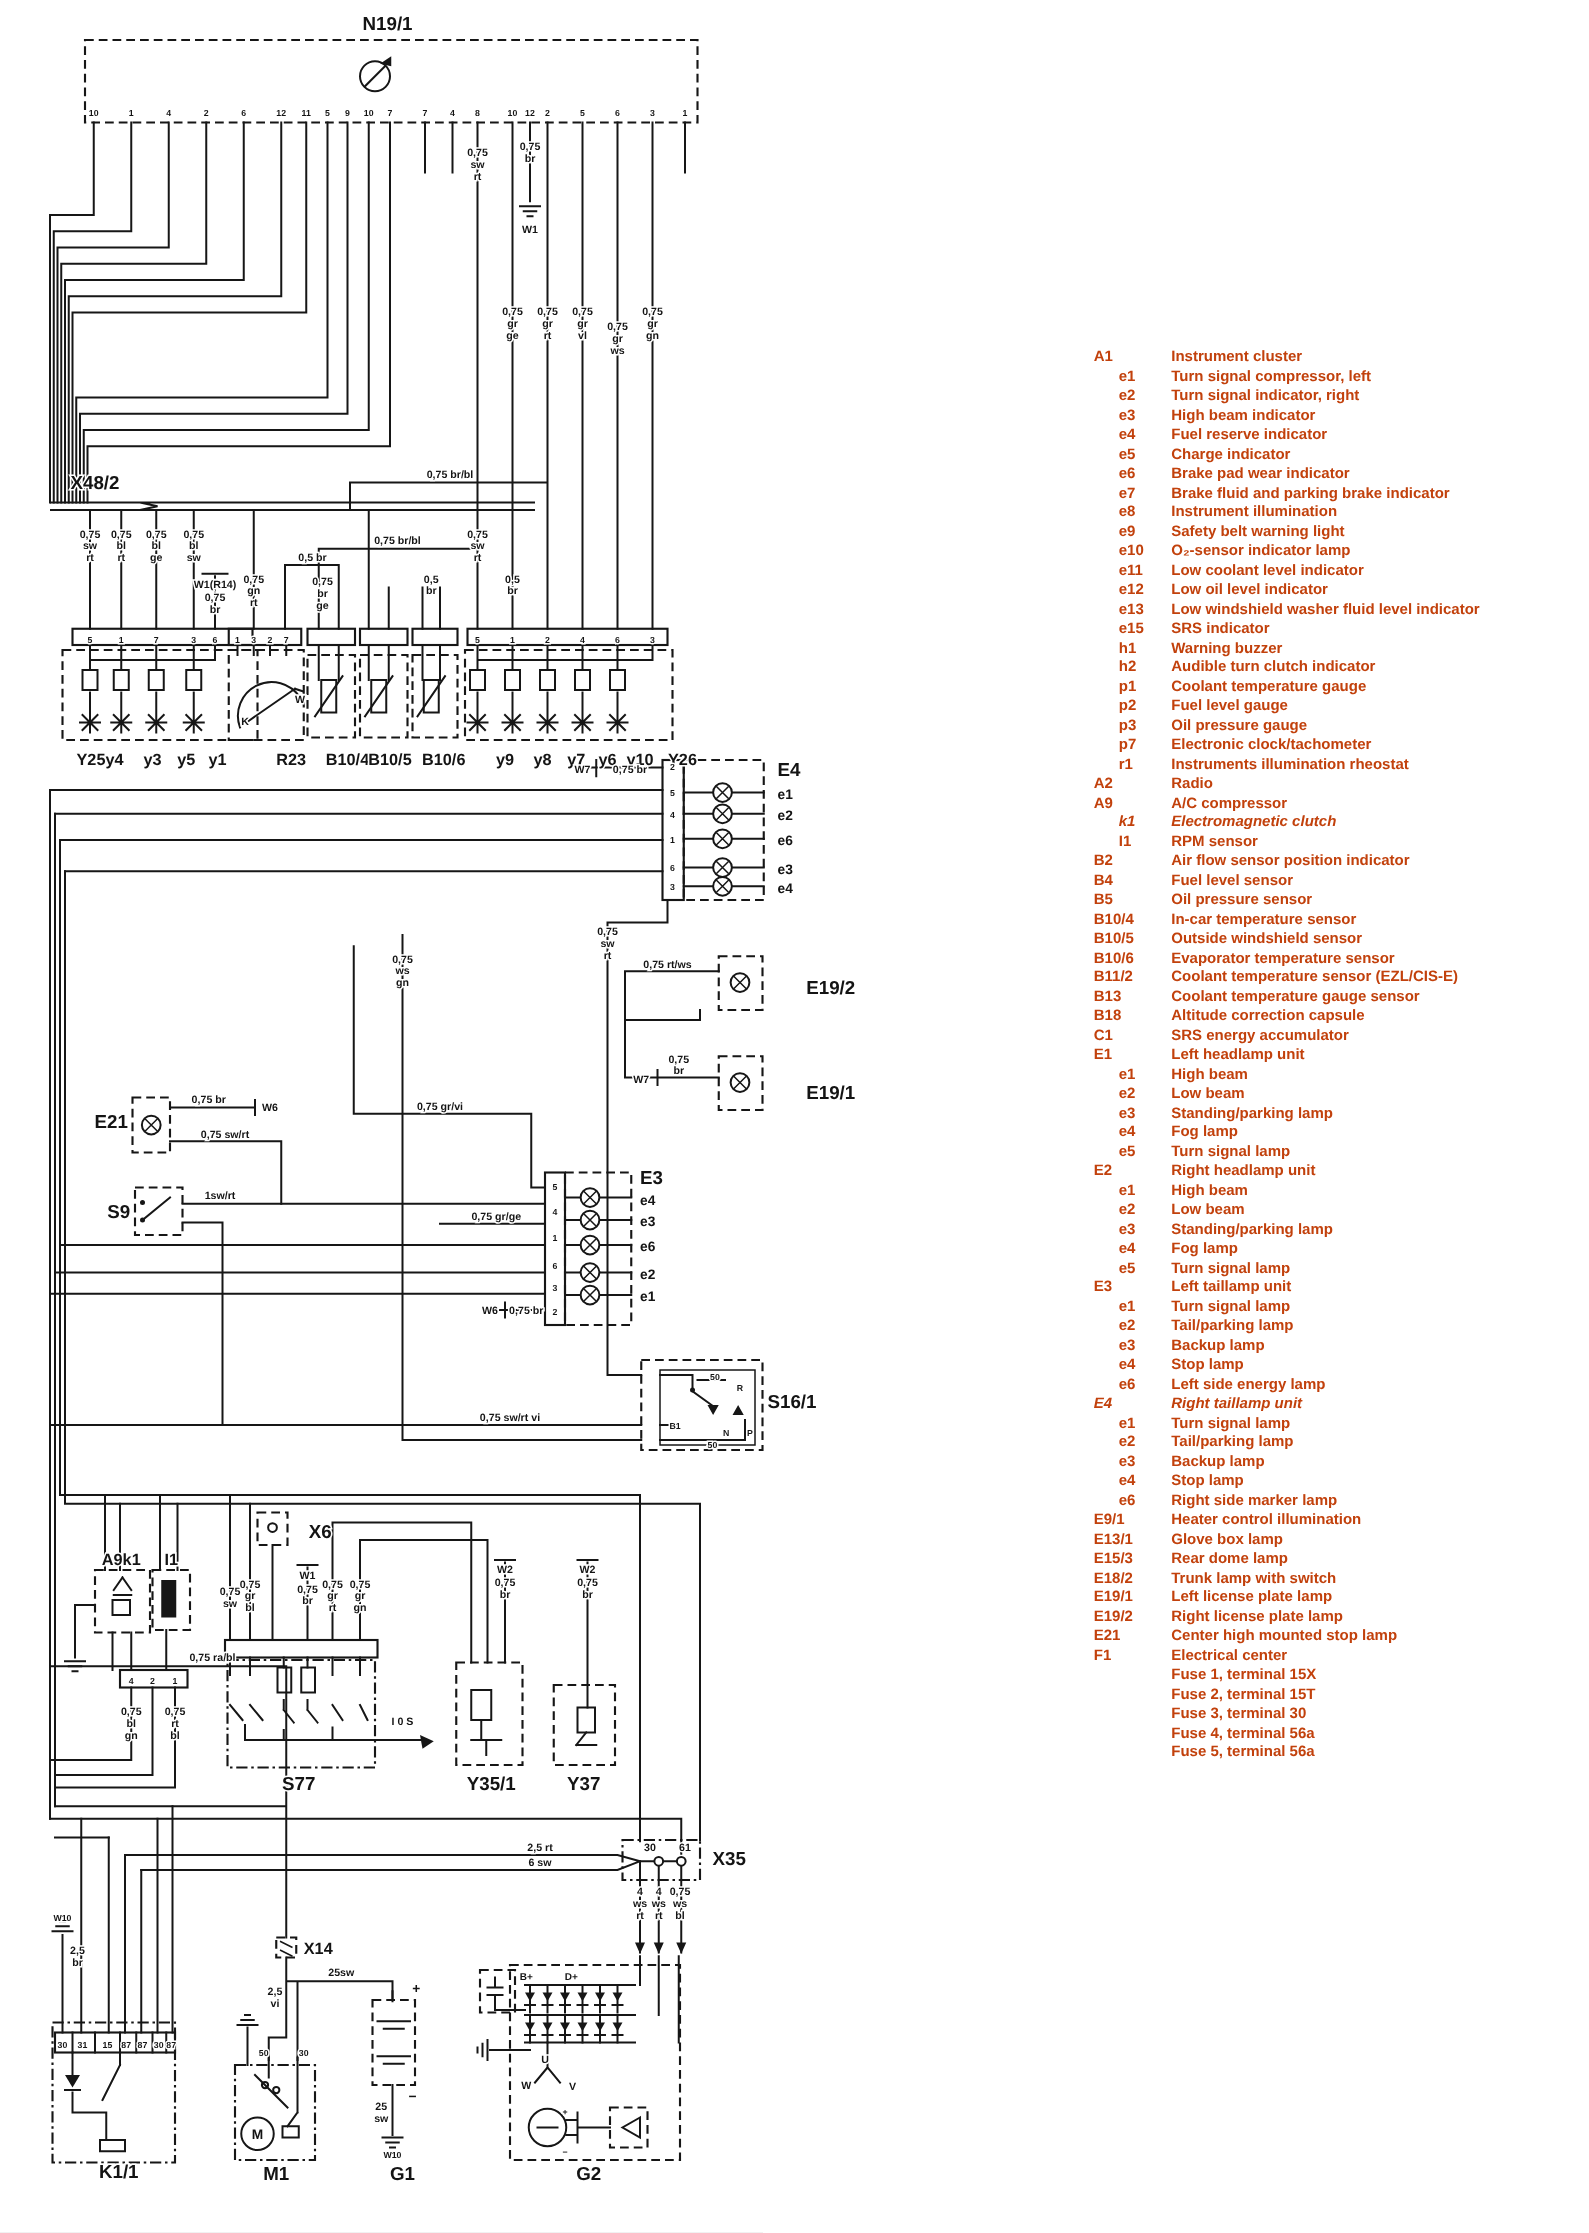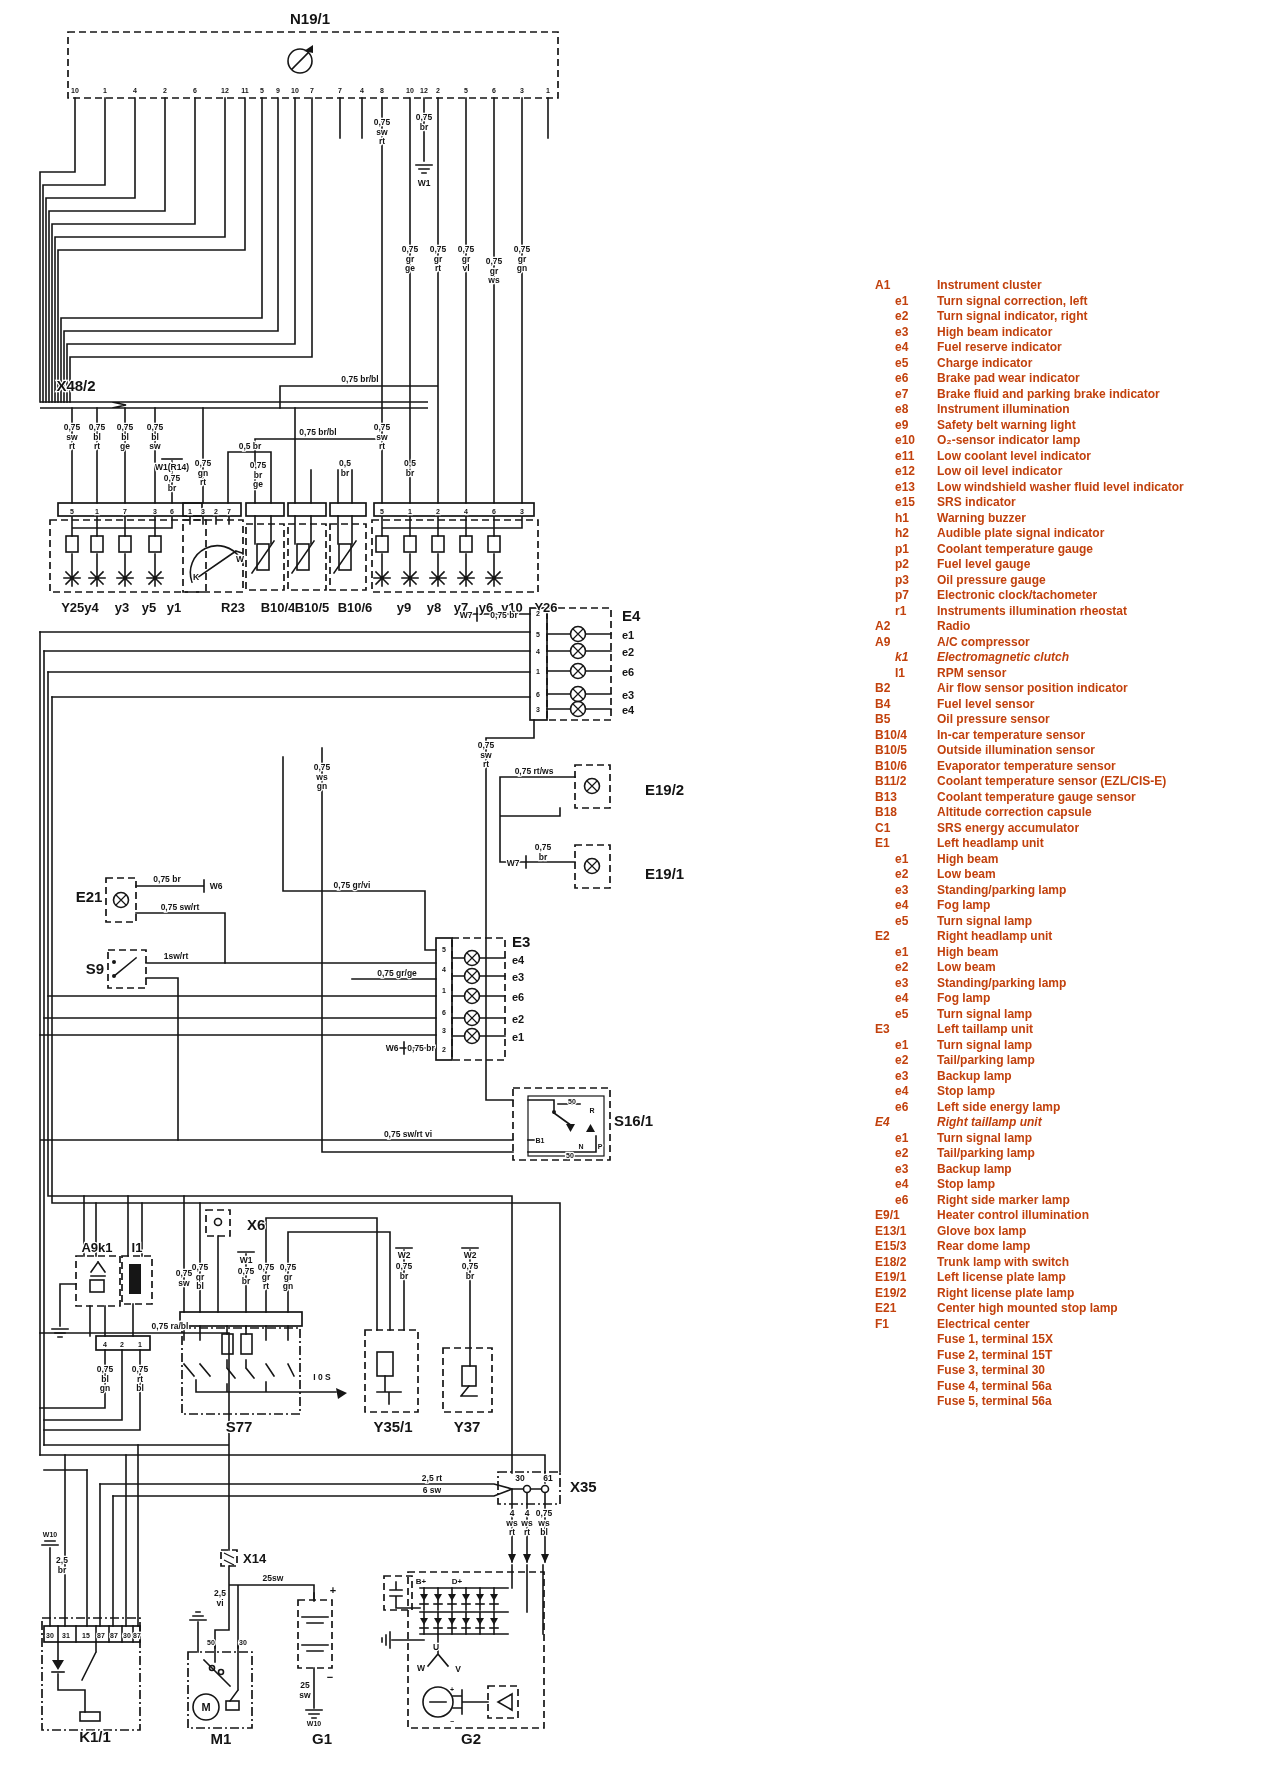--- a/index.html
+++ b/index.html
@@ -485,21 +485,21 @@
 </svg>
 
 <div id="legend">
 
 <div class="lrow">
       <span class="code">A1</span>
       <span class="desc">Instrument cluster</span>
     </div>
       <div class="lrow ind">
       <span class="code">e1</span>
-      <span class="desc">Turn signal correction, left</span>
+      <span class="desc">Turn signal compressor, left</span>
     </div>
       <div class="lrow ind">
       <span class="code">e2</span>
       <span class="desc">Turn signal indicator, right</span>
     </div>
       <div class="lrow ind">
       <span class="code">e3</span>
       <span class="desc">High beam indicator</span>
     </div>
       <div class="lrow ind">
@@ -545,21 +545,21 @@
       <div class="lrow ind">
       <span class="code">e15</span>
       <span class="desc">SRS indicator</span>
     </div>
       <div class="lrow ind">
       <span class="code">h1</span>
       <span class="desc">Warning buzzer</span>
     </div>
       <div class="lrow ind">
       <span class="code">h2</span>
-      <span class="desc">Audible plate signal indicator</span>
+      <span class="desc">Audible turn clutch indicator</span>
     </div>
       <div class="lrow ind">
       <span class="code">p1</span>
       <span class="desc">Coolant temperature gauge</span>
     </div>
       <div class="lrow ind">
       <span class="code">p2</span>
       <span class="desc">Fuel level gauge</span>
     </div>
       <div class="lrow ind">
@@ -601,21 +601,21 @@
       <div class="lrow">
       <span class="code">B5</span>
       <span class="desc">Oil pressure sensor</span>
     </div>
       <div class="lrow">
       <span class="code">B10/4</span>
       <span class="desc">In-car temperature sensor</span>
     </div>
       <div class="lrow">
       <span class="code">B10/5</span>
-      <span class="desc">Outside illumination sensor</span>
+      <span class="desc">Outside windshield sensor</span>
     </div>
       <div class="lrow">
       <span class="code">B10/6</span>
       <span class="desc">Evaporator temperature sensor</span>
     </div>
       <div class="lrow">
       <span class="code">B11/2</span>
       <span class="desc">Coolant temperature sensor (EZL/CIS-E)</span>
     </div>
       <div class="lrow">

